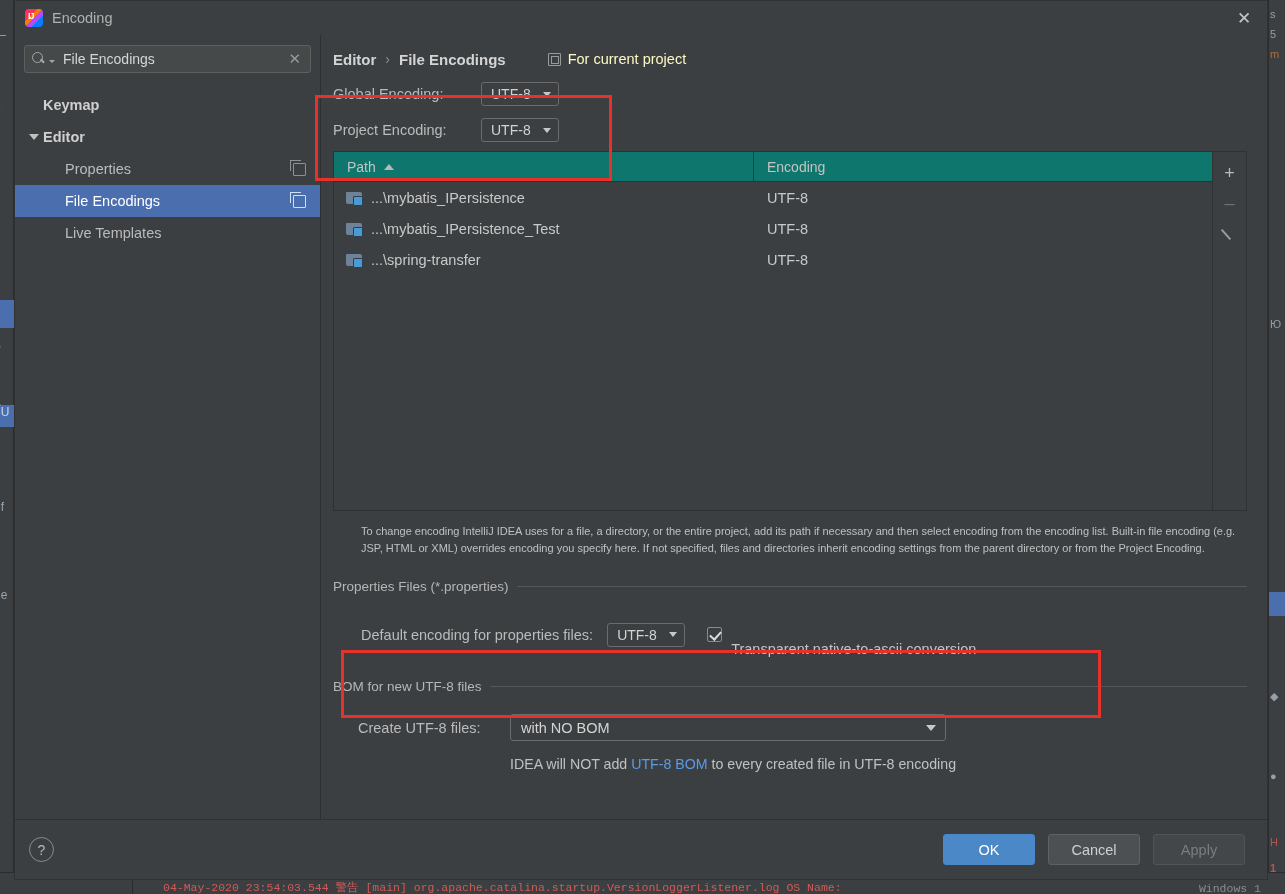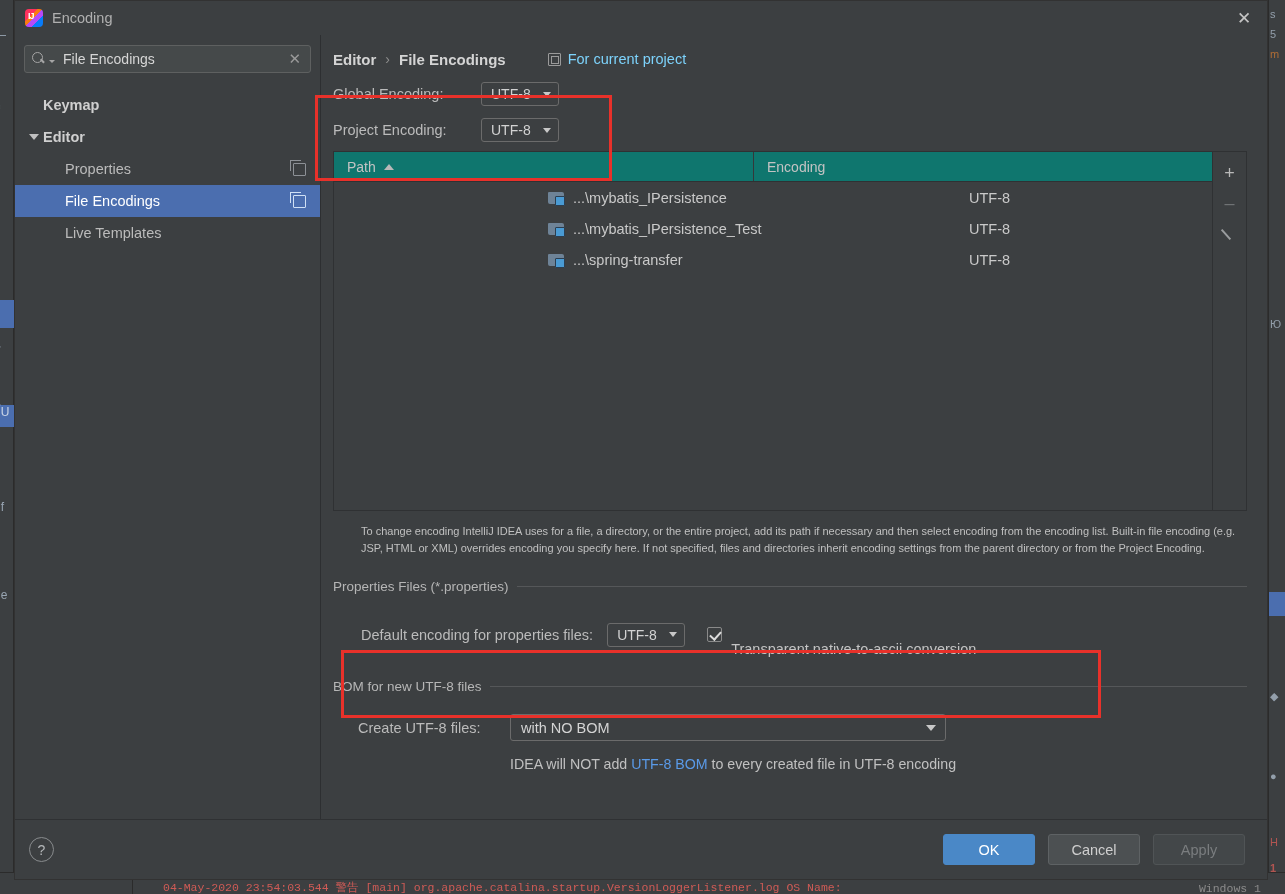--- a/index.html
+++ b/index.html
@@ -126,21 +126,21 @@
   }
   .tree-item.selected .copy-icon { border-color: #cfe0f5; }
   .tree-item.selected .copy-icon::before { border-color: #cfe0f5; }
 
   
   .right-pane { flex: 1; background: #3c3f41; padding: 0 20px 0 12px; position: relative; min-width:0; }
 
   .breadcrumb { display:flex; align-items:center; height:36px; padding-top: 12px; }
   .crumb { color:#d4d4d4; font-size:15px; font-weight:bold; }
   .crumb.sep { color:#8d8d8d; margin:0 9px; font-weight:normal; font-size:14px;}
-  .for-project { margin-left:42px; display:flex; align-items:center; color:#7dd3fc; font-size:14.5px;}
+  .for-project { margin-left:42px; display:flex; align-items:center; color:#fef9c3; font-size:14.5px;}
   .mod-icon {
     width:13px;height:13px;border:1.4px solid #9a9a9a;border-radius:1px;margin-right:7px;position:relative;
   }
   .mod-icon::before{content:"";position:absolute;left:2px;top:2px;width:6px;height:6px;border:1.2px solid #9a9a9a;}
 
   .enc-grid { margin-top: 8px; }
   .enc-row { display:flex; align-items:center; height: 30px; margin-bottom: 6px; }
   .enc-label { color:#bbbbbb; font-size:14.5px; width:148px; }
   .combo-sm {
     height:24px; min-width:78px; background:#3c3f41; border:1px solid #6b6b6b; border-radius:3px;
@@ -156,21 +156,21 @@
     flex:1; background:#3c3f41; border:1px solid #2f3133; display:flex; flex-direction:column; min-width:0;
   }
   .thead { display:flex; height:30px; background:#0f766e; border-bottom:1px solid #2f3133; flex:none; }
   .th { color:#c3c3c3; font-size:14px; display:flex; align-items:center; padding-left:13px; }
   .th.path { width:420px; border-right:1px solid #35383a; }
   .sort-arrow {
     width:0;height:0;border-left:5px solid transparent;border-right:5px solid transparent;
     border-bottom:6px solid #b8b8b8; margin-left:8px;
   }
   .tbody { flex:1; }
-  .trow { display:flex; height:31px; align-items:center;justify-content:center; }
+  .trow { display:flex; height:31px; align-items:center; }
   .td.path { width:420px; display:flex; align-items:center; padding-left:12px; color:#c9c9c9; font-size:14.5px; }
   .td.enc { color:#c9c9c9; font-size:14.5px; padding-left:13px; }
   .folder-icon { width:16px;height:14px;position:relative;flex:none;margin-right:9px; }
   .folder-icon::before{
     content:""; position:absolute; left:0; top:1px; width:16px; height:12px;
     background:#6e8397; border-radius:1px 2px 2px 2px;
   }
   .folder-icon::after{
     content:""; position:absolute; left:7px; top:5px; width:8px; height:8px;
     background:#4a9bd4; border:1px solid #2c3e50; border-radius:1px;

